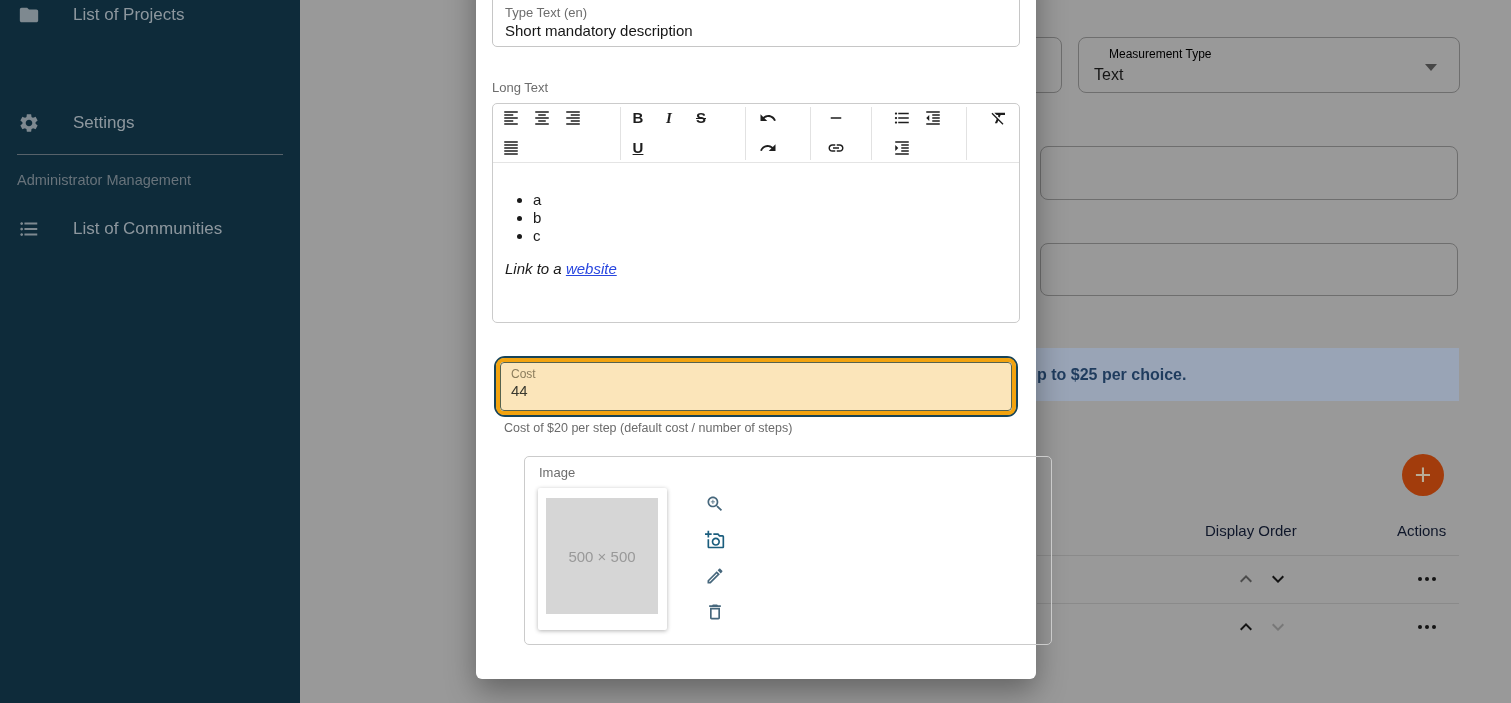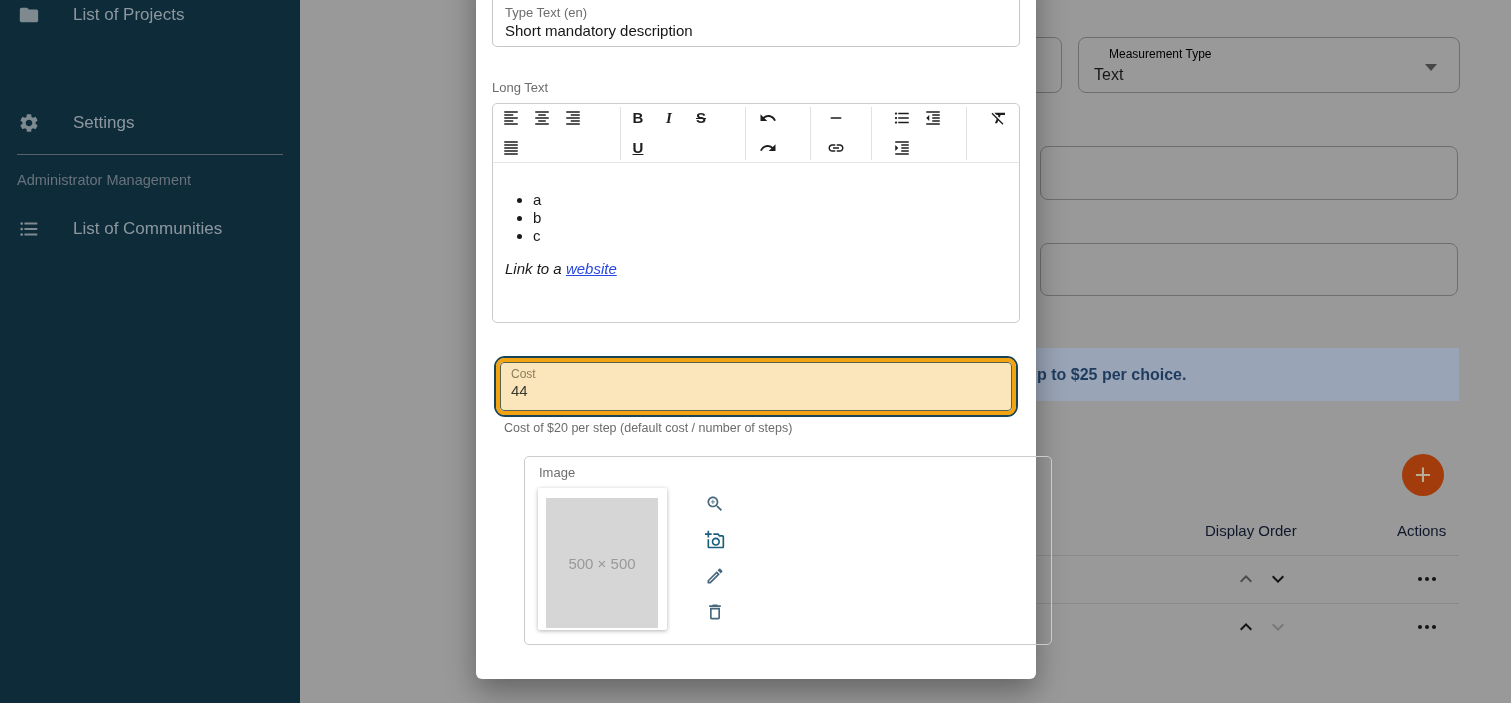--- a/index.html
+++ b/index.html
@@ -62,21 +62,21 @@
   .cost-navy { position:absolute; left:18px; top:398px; width:524px; height:61px; border:2px solid #174459; border-radius:11px; }
   .cost-orange { width:100%; height:100%; border:4px solid #f2a30f; border-radius:8px; }
   .cost-field { position:relative; width:100%; height:100%; background:#fbe5ba; border:1px solid #55624e; border-radius:4px; cursor:text; }
   .cost-field .fl { position:absolute; left:10px; top:4px; font-size:12px; color:#8a7c5c; }
   .cost-field .fv { position:absolute; left:10px; top:19px; font-size:15px; color:#3a3a30; }
   .cost-helper { position:absolute; left:28px; top:463px; font-size:12.5px; color:#6b6b6b; }
 
   .img-card { position:absolute; left:16px; top:498px; width:528px; height:189px; border:1px solid #cbcbcb; border-radius:5px;margin-left:32px; }
   .img-card .fl { position:absolute; left:14px; top:8px; font-size:13px; color:#6d6d6d; }
   .thumb { position:absolute; left:13px; top:31px; width:129px; height:142px; background:#fff; border-radius:2px; box-shadow:0 1px 4px rgba(0,0,0,0.3); }
-  .ph { position:absolute; left:8px; top:10px; width:112px; height:130px; background:#d6d6d6; display:flex; align-items:center; justify-content:center; font-size:15px; color:#999999; }
+  .ph { position:absolute; left:8px; top:10px; width:112px; height:116px; background:#d6d6d6; display:flex; align-items:center; justify-content:center; font-size:15px; color:#999999; }
   .img-action { position:absolute; left:178px; width:24px; height:24px; border:none; background:none; padding:2px; cursor:pointer; color:#46677c; }
   .img-action svg { width:20px; height:20px; display:block; }
   .ia-1 { top:35px; } .ia-2 { top:71px; color:#1b5e7e; } .ia-3 { top:107px; } .ia-4 { top:143px; }
 </style>
 </head>
 <body>
 
 <div class="screen">
 
   <aside class="sidebar">

